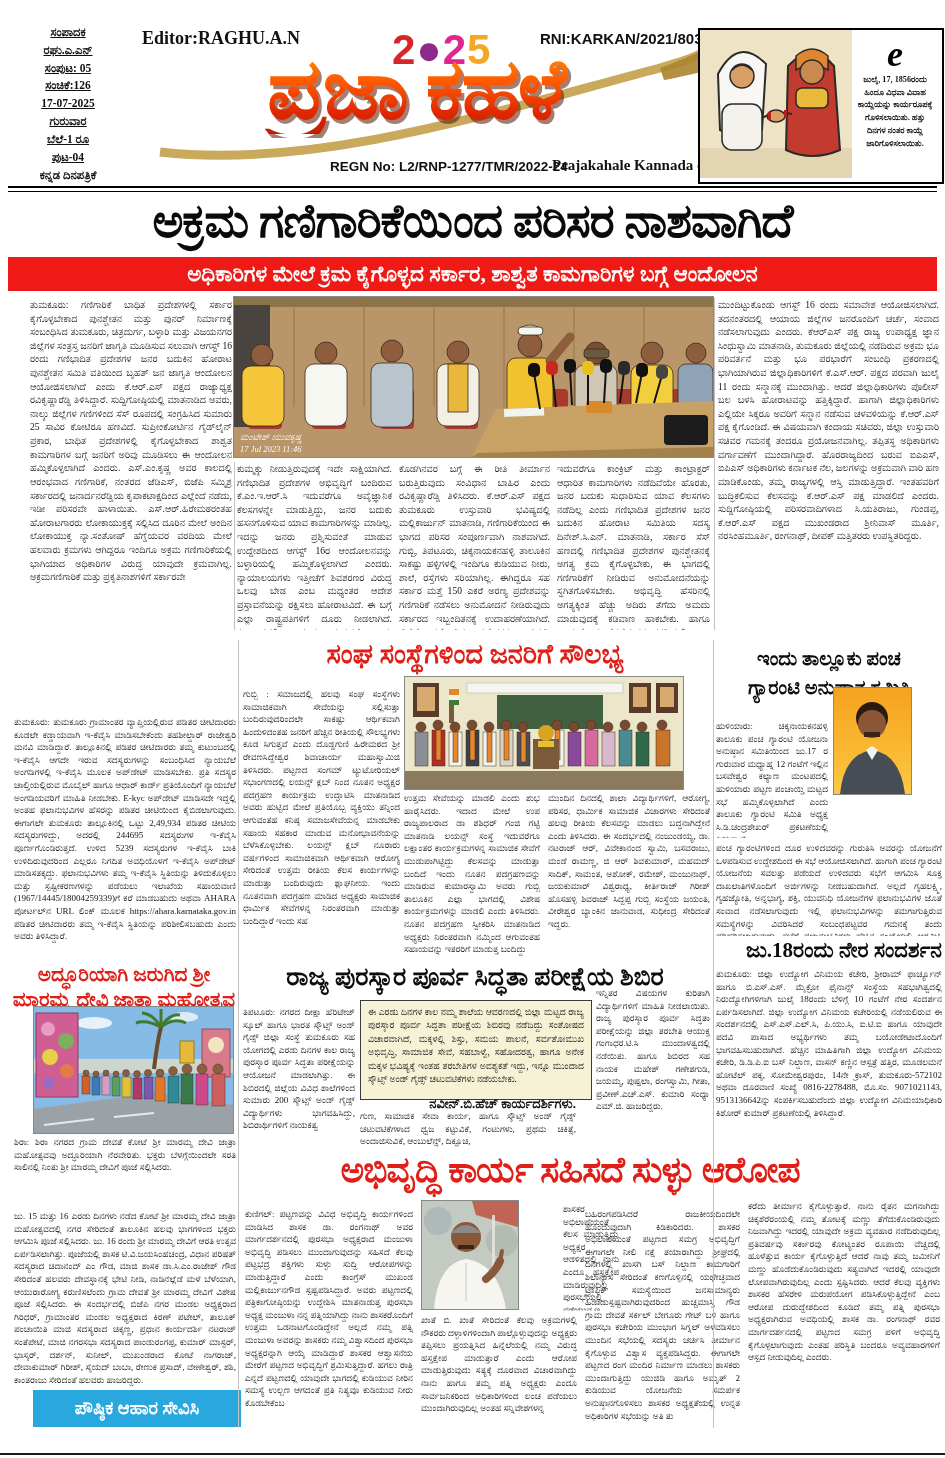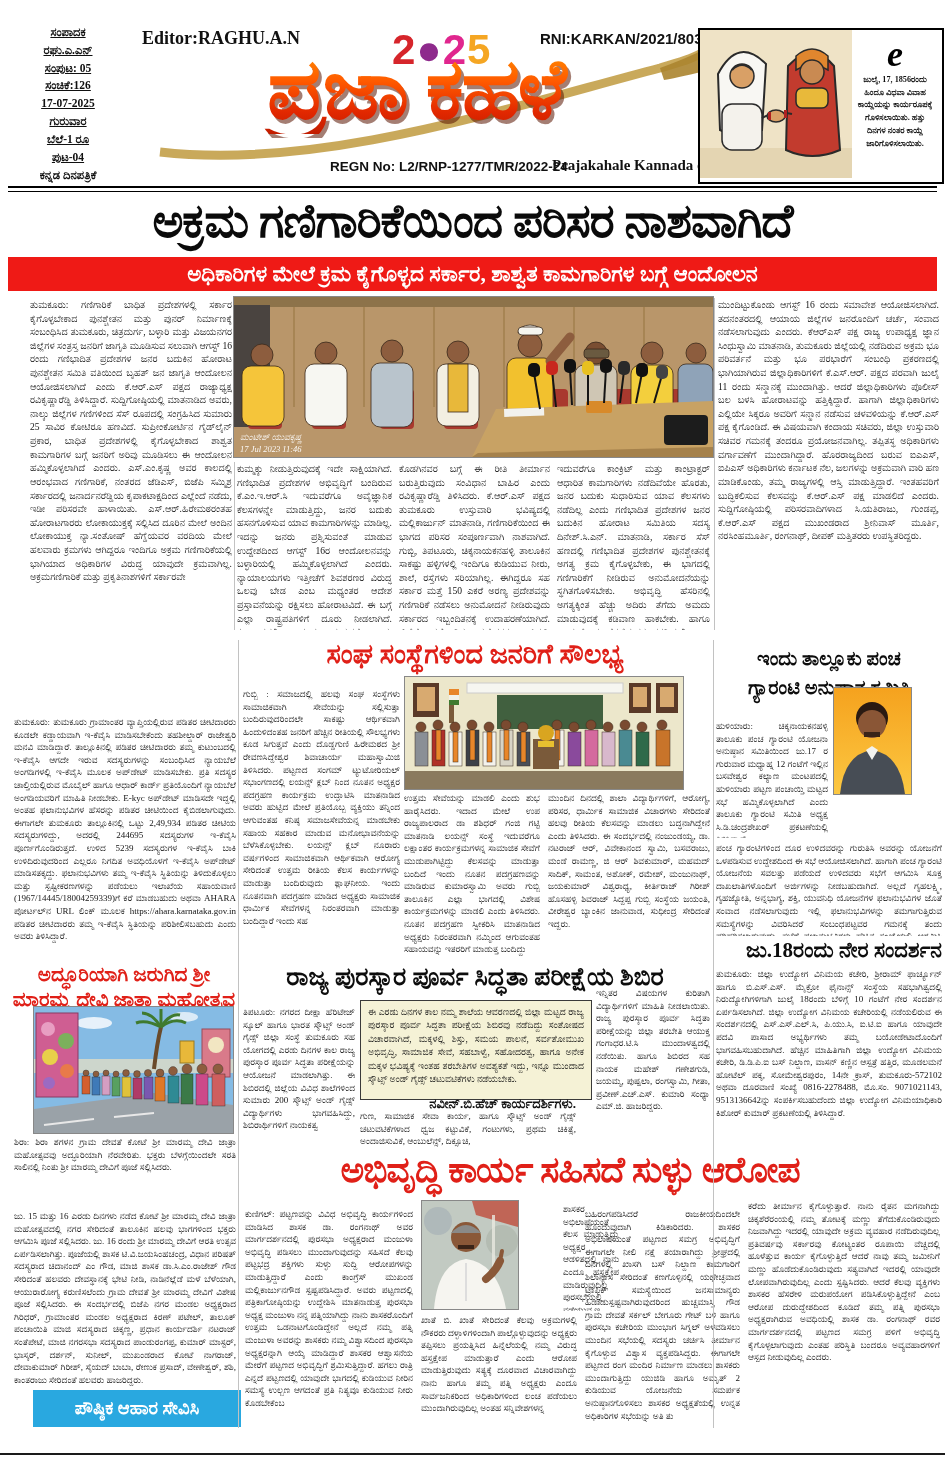--- a/index.html
+++ b/index.html
@@ -349,21 +349,21 @@
         <circle cx="153" cy="62" r="5" fill="#8d5d3e"></circle>
           <rect x="147" y="67" width="12" height="30" fill="#3b7a48"></rect>
         <circle cx="168" cy="62" r="5" fill="#8d5d3e"></circle>
           <rect x="162" y="67" width="12" height="31" fill="#cc4a8a"></rect>
         <circle cx="184" cy="62" r="5" fill="#8d5d3e"></circle>
           <rect x="178" y="67" width="13" height="32" fill="#cf5f5f"></rect>
       </g>
     </svg>
   </div>
 
-  <div class="abs txt-sm bold" style="left:14px;top:1136px;width:222px;height:100px;font-weight:normal;">ಶಿರಾ: ಶಿರಾ ಶಗಳನ ಗ್ರಾಮ ದೇವತೆ ಕೋಟೆ ಶ್ರೀ ಮಾರಮ್ಮ ದೇವಿ ಜಾತ್ರಾ ಮಹೋತ್ಸವವು ಅದ್ಧೂರಿಯಾಗಿ ನೆರವೇರಿತು. ಭಕ್ತರು ಬೆಳಗ್ಗೆಯಿಂದಲೇ ಸರತಿ ಸಾಲಿನಲ್ಲಿ ನಿಂತು ಶ್ರೀ ಮಾರಮ್ಮ ದೇವಿಗೆ ಪೂಜೆ ಸಲ್ಲಿಸಿದರು.</div>
+  <div class="abs txt-sm bold" style="left:14px;top:1136px;width:222px;height:100px;font-weight:normal;">ಶಿರಾ: ಶಿರಾ ನಗರದ ಗ್ರಾಮ ದೇವತೆ ಕೋಟೆ ಶ್ರೀ ಮಾರಮ್ಮ ದೇವಿ ಜಾತ್ರಾ ಮಹೋತ್ಸವವು ಅದ್ಧೂರಿಯಾಗಿ ನೆರವೇರಿತು. ಭಕ್ತರು ಬೆಳಗ್ಗೆಯಿಂದಲೇ ಸರತಿ ಸಾಲಿನಲ್ಲಿ ನಿಂತು ಶ್ರೀ ಮಾರಮ್ಮ ದೇವಿಗೆ ಪೂಜೆ ಸಲ್ಲಿಸಿದರು.</div>
   <div class="abs txt-sm" style="left:14px;top:1210px;width:222px;height:176px;">ಜು. 15 ಮತ್ತು 16 ಎರಡು ದಿನಗಳು ನಡೆದ ಕೋಟೆ ಶ್ರೀ ಮಾರಮ್ಮ ದೇವಿ ಜಾತ್ರಾ ಮಹೋತ್ಸವದಲ್ಲಿ ನಗರ ಸೇರಿದಂತೆ ತಾಲೂಕಿನ ಹಲವು ಭಾಗಗಳಿಂದ ಭಕ್ತರು ಆಗಮಿಸಿ ಪೂಜೆ ಸಲ್ಲಿಸಿದರು. ಜು. 16 ರಂದು ಶ್ರೀ ಮಾರಮ್ಮ ದೇವಿಗೆ ಆರತಿ ಉತ್ಸವ ಏರ್ಪಡಿಸಲಾಗಿತ್ತು. ಪೂಜೆಯಲ್ಲಿ ಶಾಸಕ ಟಿ.ವಿ.ಜಯಸಿಂಹಚಂದ್ರ, ವಿಧಾನ ಪರಿಷತ್ ಸದಸ್ಯರಾದ ಚಿದಾನಂದ್ ಎಂ ಗೌಡ, ಮಾಜಿ ಶಾಸಕ ಡಾ.ಸಿ.ಎಂ.ರಾಜೇಶ್ ಗೌಡ ಸೇರಿದಂತೆ ಹಲವರು ದೇವಸ್ಥಾನಕ್ಕೆ ಭೇಟಿ ನೀಡಿ, ನಾಡಿನೆಲ್ಲೆಡೆ ಮಳೆ ಬೆಳೆಯಾಗಿ, ಆಯುರಾರೋಗ್ಯ ಕರುಣಿಸಲೆಂದು ಗ್ರಾಮ ದೇವತೆ ಶ್ರೀ ಮಾರಮ್ಮ ದೇವಿಗೆ ವಿಶೇಷ ಪೂಜೆ ಸಲ್ಲಿಸಿದರು. ಈ ಸಂದರ್ಭದಲ್ಲಿ ಬಿಜೆಪಿ ನಗರ ಮಂಡಲ ಅಧ್ಯಕ್ಷರಾದ ಗಿರಿಧರ್, ಗ್ರಾಮಾಂತರ ಮಂಡಲ ಅಧ್ಯಕ್ಷರಾದ ಕಿರಣ್ ಪಟೇಲ್, ತಾಲೂಕ್ ಪಂಚಾಯಿತಿ ಮಾಜಿ ಸದಸ್ಯರಾದ ಚಿಕ್ಕಣ್ಣ, ಪ್ರಧಾನ ಕಾರ್ಯದರ್ಶಿ ನಟರಾಜ್ ಸಂತೆಪೇಟೆ, ಮಾಜಿ ನಗರಸಭಾ ಸದಸ್ಯರಾದ ಪಾಂಡುರಂಗಪ್ಪ, ಕುಮಾರ್ ಮಾಸ್ಟರ್, ಭಾಸ್ಕರ್, ದರ್ಶನ್, ಸುನೀಲ್, ಮುಖಂಡರಾದ ಕೋಟೆ ನಾಗರಾಜ್, ದೇವಾಕುಮಾರ್ ಗಿರೀಶ್, ಸೈಯದ್ ಬಾಬಾ, ರೇಣುಕ ಪ್ರಸಾದ್, ವೇಣೇಶ್ವರ್, ಶಶಿ, ಕಾಂತರಾಜು ಸೇರಿದಂತೆ ಹಲವರು ಹಾಜರಿದ್ದರು.</div>
   <div class="abs blue-box" style="left:33px;top:1390px;width:208px;height:37px;">ಪೌಷ್ಠಿಕ ಆಹಾರ ಸೇವಿಸಿ</div>
 
   <div class="abs sec-head-black" style="left:240px;top:962px;width:470px;font-size:25px;line-height:1.2;">ರಾಜ್ಯ ಪುರಸ್ಕಾರ ಪೂರ್ವ ಸಿದ್ಧತಾ ಪರೀಕ್ಷೆಯ ಶಿಬಿರ</div>
   <div class="abs txt-sm" style="left:243px;top:1006px;width:112px;height:146px;">ತಿಪಟೂರು: ನಗರದ ದೀಕ್ಷಾ ಹೆರಿಟೇಜ್ ಸ್ಕೂಲ್ ಹಾಗೂ ಭಾರತ ಸ್ಕೌಟ್ಸ್ ಅಂಡ್ ಗೈಡ್ಸ್ ಜಿಲ್ಲಾ ಸಂಸ್ಥೆ ತುಮಕೂರು ಸಹ ಯೋಗದಲ್ಲಿ ಎರಡು ದಿನಗಳ ಕಾಲ ರಾಜ್ಯ ಪುರಸ್ಕಾರ ಪೂರ್ವ ಸಿದ್ಧತಾ ಪರೀಕ್ಷೆಯನ್ನು ಆಯೋಜನೆ ಮಾಡಲಾಗಿತ್ತು. ಈ ಶಿಬಿರದಲ್ಲಿ ಜಿಲ್ಲೆಯ ವಿವಿಧ ಶಾಲೆಗಳಿಂದ ಸುಮಾರು 200 ಸ್ಕೌಟ್ಸ್ ಅಂಡ್ ಗೈಡ್ಸ್ ವಿದ್ಯಾರ್ಥಿಗಳು ಭಾಗವಹಿಸಿದ್ದು, ಶಿಬಿರಾರ್ಥಿಗಳಿಗೆ ನಾಯಕತ್ವ</div>
   <div class="abs quote-box" style="left:360px;top:1000px;width:216px;height:88px;">
     <span>ಈ ಎರಡು ದಿನಗಳ ಕಾಲ ನಮ್ಮ ಶಾಲೆಯ ಆವರಣದಲ್ಲಿ ಜಿಲ್ಲಾ ಮಟ್ಟದ ರಾಜ್ಯ ಪುರಸ್ಕಾರ ಪೂರ್ವ ಸಿದ್ಧತಾ ಪರೀಕ್ಷೆಯ ಶಿಬಿರವು ನಡೆದಿದ್ದು ಸಂತೋಷದ ವಿಚಾರವಾಗಿದೆ, ಮಕ್ಕಳಲ್ಲಿ ಶಿಸ್ತು, ಸಮಯ ಪಾಲನೆ, ಸರ್ವತೋಮುಖ ಅಭಿವೃದ್ಧಿ, ಸಾಮಾಜಿಕ ಸೇವೆ, ಸಹಬಾಳ್ವೆ, ಸಹೋದರತ್ವ, ಹಾಗೂ ಅನೇಕ ಮಕ್ಕಳ ಭವಿಷ್ಯಕ್ಕೆ ಇಂತಹ ತರಬೇತಿಗಳ ಅವಶ್ಯಕತೆ ಇದ್ದು, ಇನ್ನೂ ಮುಂದಾದ ಸ್ಕೌಟ್ಸ್ ಅಂಡ್ ಗೈಡ್ಸ್ ಚಟುವಟಿಕೆಗಳು ನಡೆಯಬೇಕು.</span>
   </div>
   <div class="abs quote-sign" style="left:400px;top:1094px;width:176px;">ನವೀನ್.ಬಿ.ಹೆಚ್ ಕಾರ್ಯದರ್ಶಿಗಳು.</div>
   <div class="abs txt-sm" style="left:360px;top:1110px;width:216px;height:44px;">ಗುಣ, ಸಾಮಾಜಿಕ ಸೇವಾ ಕಾರ್ಯ, ಹಾಗೂ ಸ್ಕೌಟ್ಸ್ ಅಂಡ್ ಗೈಡ್ಸ್ ಚಟುವಟಿಕೆಗಳಾದ ಧ್ವಜ ಕಟ್ಟುವಿಕೆ, ಗಂಟುಗಳು, ಪ್ರಥಮ ಚಿಕಿತ್ಸೆ, ಅಂದಾಜಿಸುವಿಕೆ, ಆಂಬುಲೆನ್ಸ್, ದಿಕ್ಸೂಚಿ,</div>

